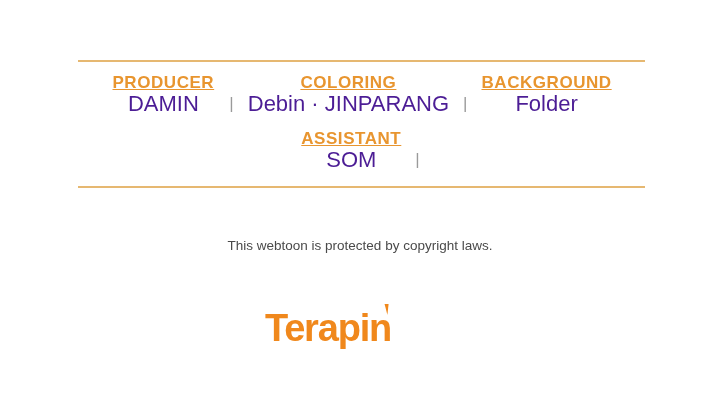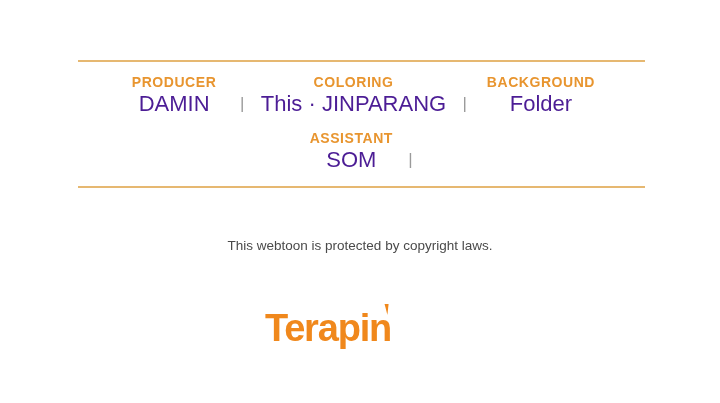--- a/index.html
+++ b/index.html
@@ -52,26 +52,27 @@
   .credit-row-1 { padding-top: 15px; }
   .credit-row-2 { padding-top: 15px; }
 
   .credit-group {
     display: flex;
     flex-direction: column;
     align-items: center;
     padding: 0 6px;
   }
   .credit-label {
-    font-size: 14px;
+    font-size: 17px;
     font-weight: bold;
     color: #e8952f;
     letter-spacing: 0.55px;
     line-height: 15px;
     white-space: nowrap;
+    text-decoration: underline;
   }
   .credit-value {
     font-size: 22px;
     font-weight: normal;
     color: #4c1d95;
     line-height: 24px;
     margin-top: 2px;
     white-space: nowrap;
   }
   .credit-sep {
@@ -146,21 +147,21 @@
 
       <div class="credit-group g-producer">
         <span class="credit-label">PRODUCER</span>
         <span class="credit-value">DAMIN</span>
       </div>
 
       <span class="credit-sep">|</span>
 
       <div class="credit-group g-coloring">
         <span class="credit-label">COLORING</span>
-        <span class="credit-value">This · JINPARANG</span>
+        <span class="credit-value">Debin · JINPARANG</span>
       </div>
 
       <span class="credit-sep">|</span>
 
       <div class="credit-group g-background">
         <span class="credit-label">BACKGROUND</span>
         <span class="credit-value">Folder</span>
       </div>
 
     </div>

